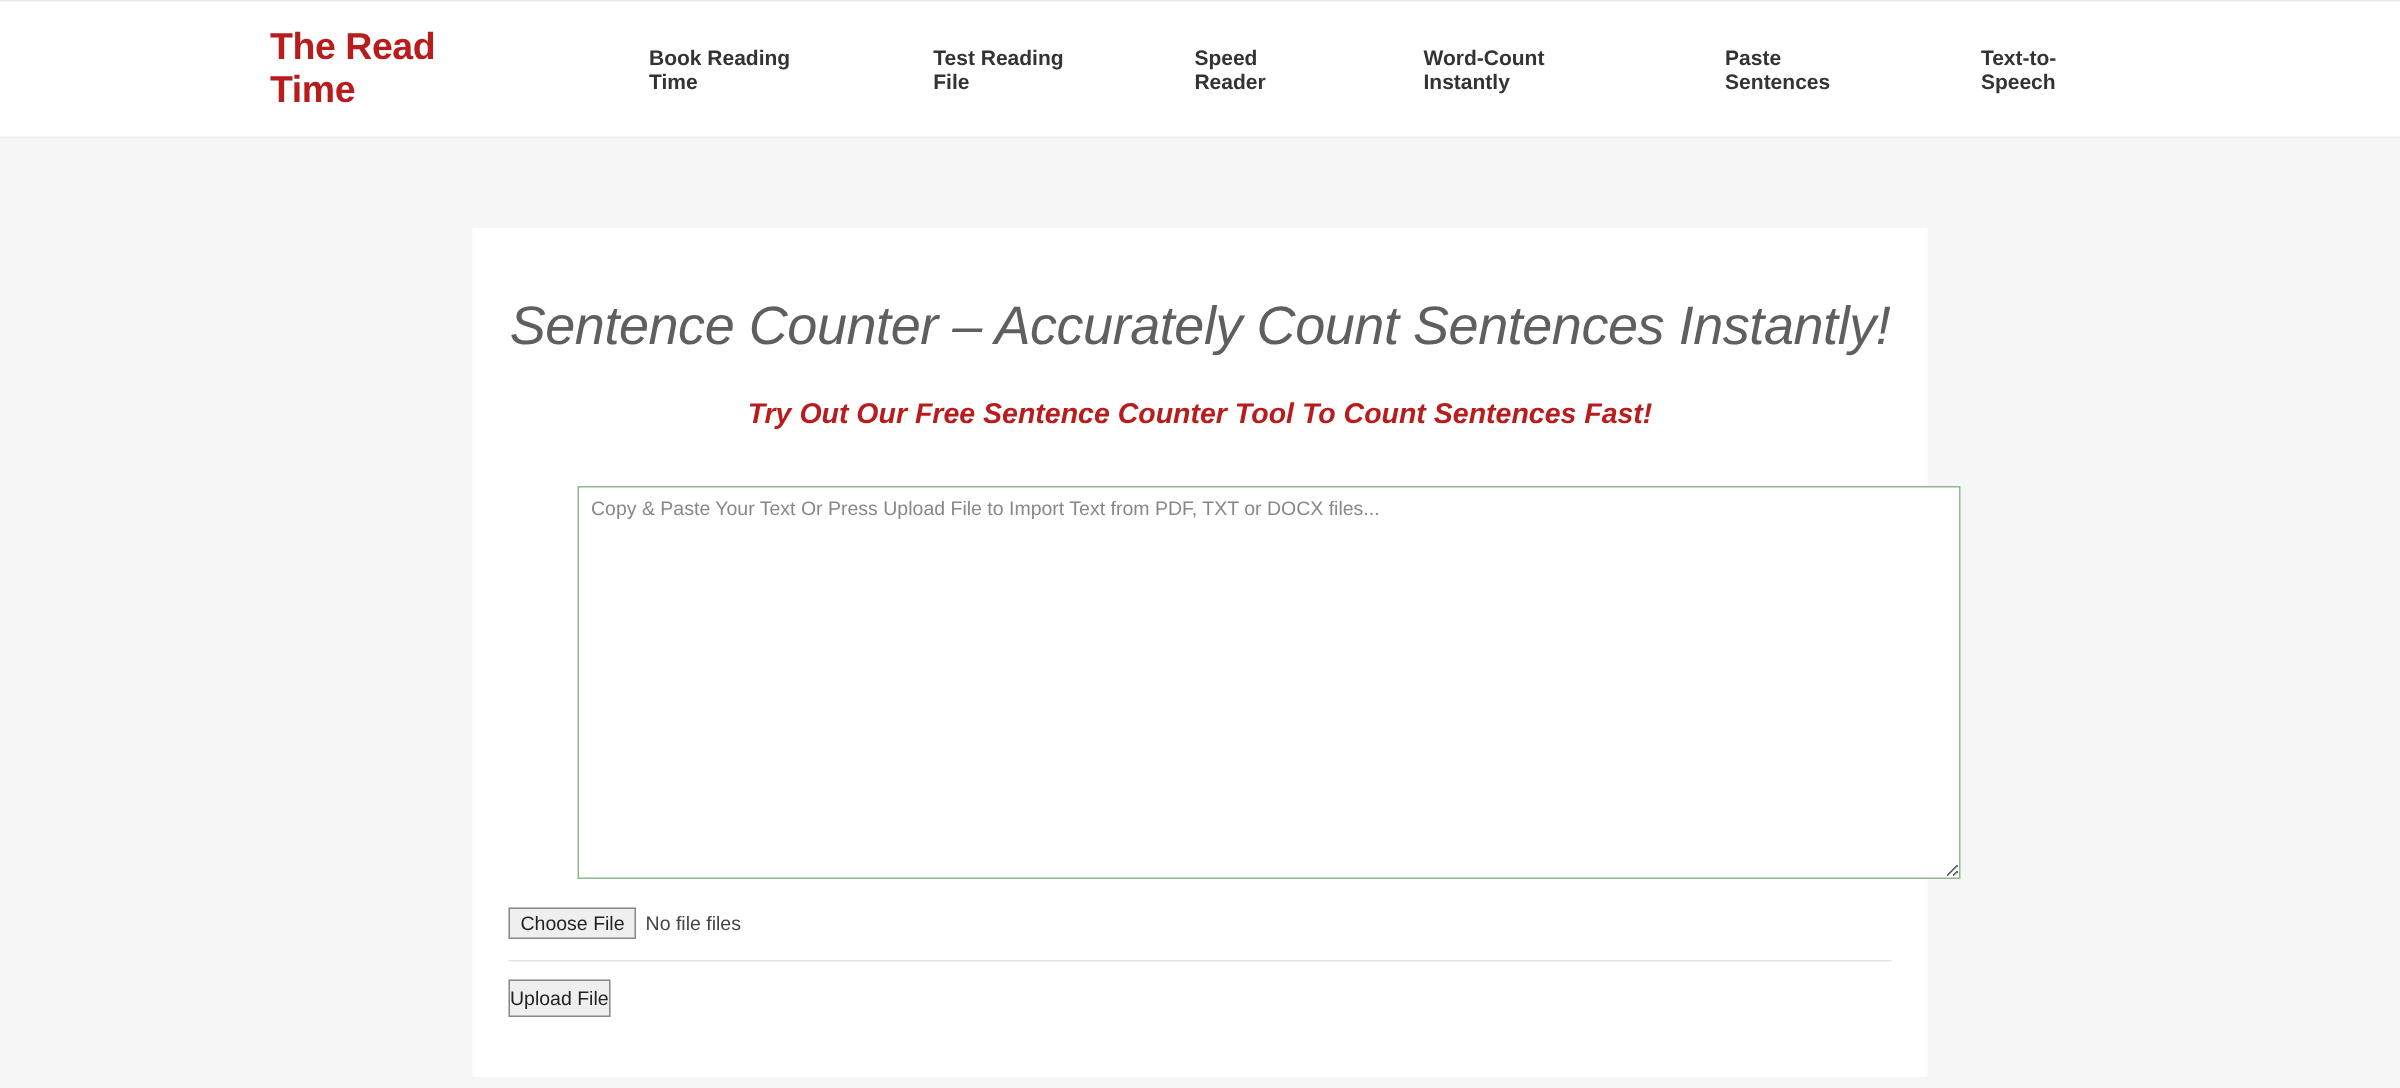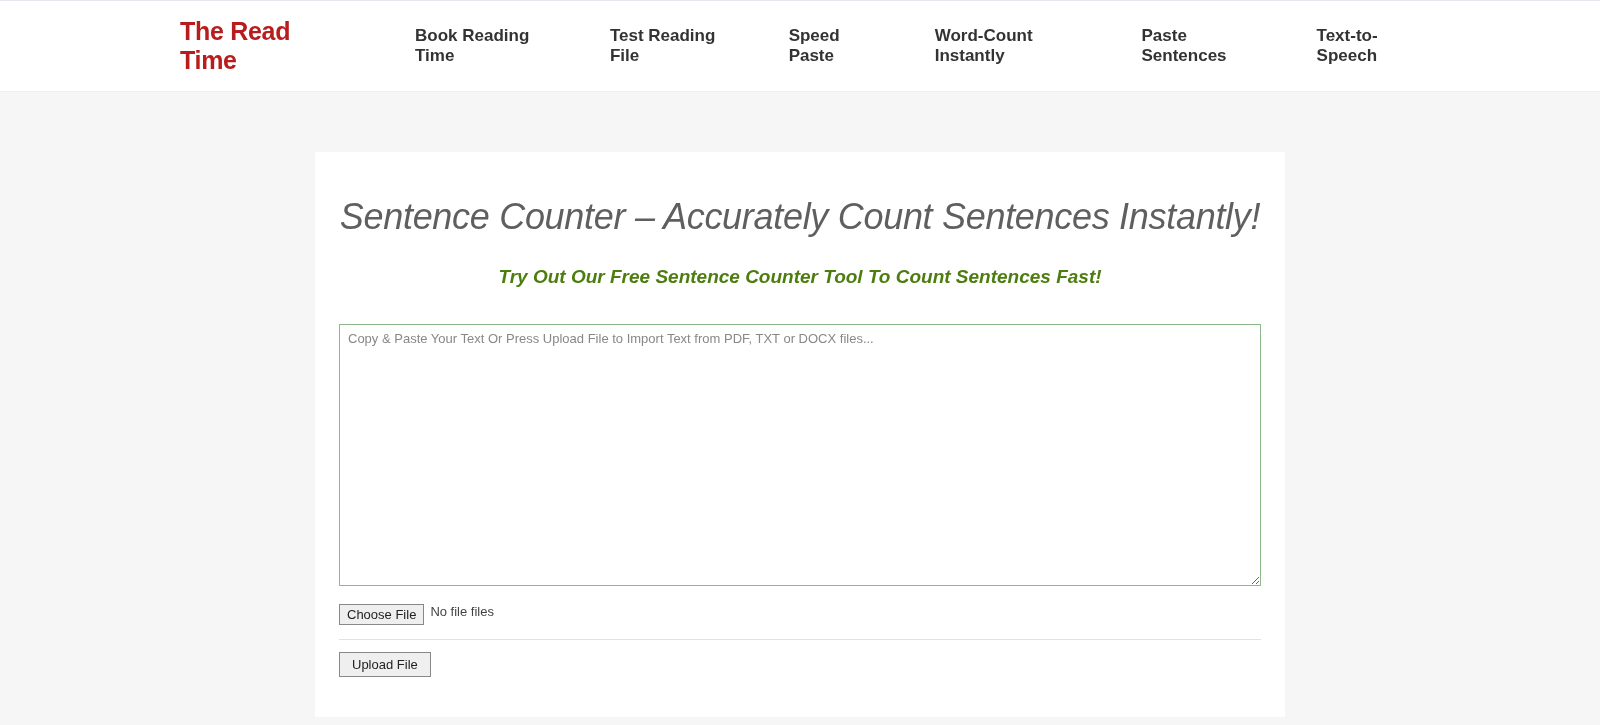--- a/index.html
+++ b/index.html
@@ -28,21 +28,21 @@
       font-size: 25px;
       color: #b91c1c;
       letter-spacing: -0.3px;
       margin-right: 48px;
     }
     .nav {
       display: flex;
       gap: 28px;
     }
     .nav a {
-      font-size: 17px;
+      font-size: 14px;
       font-weight: 600;
       color: #333;
       text-decoration: none;
       cursor: pointer;
       padding-left: 32px;
     }
     .page-bg {
       background: #f6f6f6;
       padding: 60px 0 140px 0;
       min-height: 700px;
@@ -60,42 +60,44 @@
       color: #5f5f5f;
       margin-bottom: 28px;
       letter-spacing: -0.3px;
       font-style: italic;
     }
     .subtitle {
       text-align: center;
       font-size: 19px;
       font-style: italic;
       font-weight: 600;
-      color: #4d7c0f;
+      color: #b91c1c;
       margin-bottom: 36px;
     }
     .textarea-wrap {
       padding: 0 24px;
       margin-bottom: 14px;
     }
     textarea {
       width: 100%;
       height: 262px;
       resize: both;
       border: 1px solid #8db98d;
       font-family: Arial, sans-serif;
       font-size: 13px;
       padding: 6px 8px;
       color: #4d7c0f;
       outline: none;
+      margin-left: 46px;
     }
     textarea::placeholder { color: #888; }
     .file-row {
       padding: 0 24px 14px 24px;
       display: flex;
+      align-items: center;
       gap: 6px;
     }
     .choose-file {
       font: 13px Arial, sans-serif;
       background: #efefef;
       border: 1px solid #888;
       padding: 2px 7px;
       cursor: pointer;
       color: #222;
     }
@@ -107,35 +109,35 @@
       border-top: 1px solid #e2e2e2;
       margin: 0 24px 12px 24px;
     }
     .upload-row {
       padding: 0 24px;
     }
     .upload-btn {
       font: 13px Arial, sans-serif;
       background: #efefef;
       border: 1px solid #888;
-      padding: 4px 12px;
+      padding: 4px 0;
       cursor: pointer;
       color: #222;
     }
   </style>
 </head>
 <body>
 
 <header class="topbar">
   <div class="topbar-inner">
     <div class="brand">The Read Time</div>
     <nav class="nav">
       <a>Book Reading Time</a>
       <a>Test Reading File</a>
-      <a>Speed Paste</a>
+      <a>Speed Reader</a>
       <a>Word-Count Instantly</a>
       <a>Paste Sentences</a>
       <a>Text-to-Speech</a>
     </nav>
   </div>
 </header>
 
 <main class="page-bg">
   <section class="card">
     <h1>Sentence Counter – Accurately Count Sentences Instantly!</h1>

